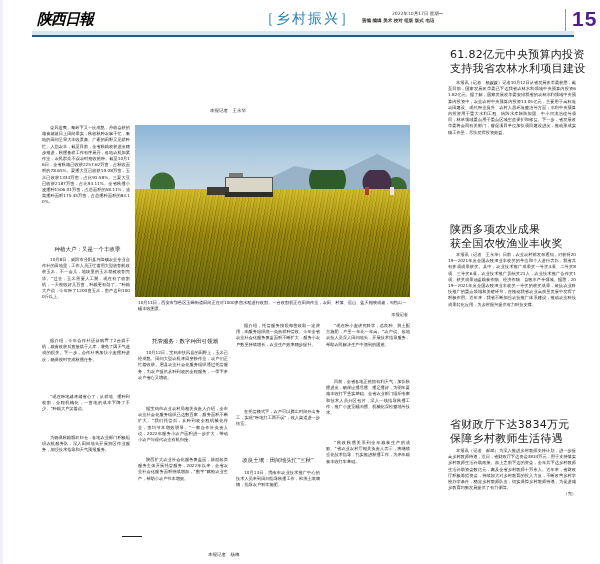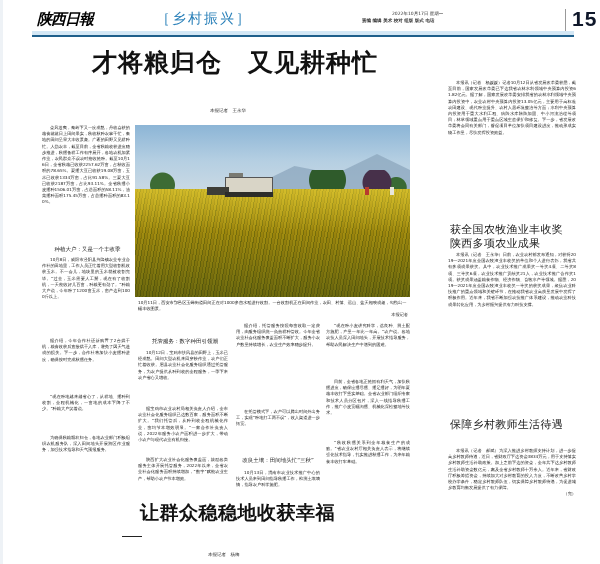--- a/index.html
+++ b/index.html
@@ -5,26 +5,26 @@
   * { box-sizing: border-box; margin: 0; padding: 0; }
   html, body { width: 600px; height: 564px; background: #ffffff; overflow: hidden; }
   body { font-family: "DejaVu Sans", "Liberation Sans", sans-serif; color: #1a1a1a; position: relative; }
 
   .page { position: absolute; left: 0; top: 0; width: 600px; height: 564px; background: #fff; }
   .left-edge { position: absolute; left: 0; top: 0; width: 3px; height: 564px; background: #eef2f6; }
 
   
   .masthead { position: absolute; left: 32px; top: 6px; width: 542px; height: 34px; }
   .logo { position: absolute; left: 5px; top: 4px; font-family: "DejaVu Serif", serif; font-style: italic; font-weight: bold; font-size: 15px; color: #000000; letter-spacing: -1px; }
-  .section-tag { position: absolute; left: 124px; top: 4px; width: 200px; font-size: 14px; color: #2a80b9; letter-spacing: 2px; }
+  .section-tag { position: absolute; left: 124px; top: 4px; width: 200px; text-align: right; font-size: 14px; color: #2a80b9; letter-spacing: 2px; }
   .masthead-info { position: absolute; left: 330px; top: 4px; width: 150px; font-size: 4.5px; color: #333; line-height: 7px; }
   .masthead-info .date { display: block; padding-left: 30px; }
   .masthead-info .editors { display: block; font-weight: bold; }
   .vline { position: absolute; left: 533px; top: 3px; width: 1px; height: 26px; background: #999; }
-  .page-num { position: absolute; left: 540px; top: 1px; font-family: "Liberation Sans", sans-serif; font-weight: bold; font-size: 21px; color: #0f172a; letter-spacing: 1px; }
+  .page-num { position: absolute; left: 540px; top: 1px; font-family: "Liberation Sans", sans-serif; font-weight: bold; font-size: 21px; color: #4c1d95; letter-spacing: 1px; }
   .rule-light { position: absolute; left: 32px; top: 31px; width: 542px; height: 4px; background: #d3e7f5; }
   .rule-dark { position: absolute; left: 32px; top: 35px; width: 542px; height: 2px; background: #1f5f8b; }
 
   
   .headline { position: absolute; left: 92px; top: 46px; width: 320px; font-size: 25px; font-weight: bold; color: #111; letter-spacing: 1px; white-space: nowrap; }
   .subhead { position: absolute; left: 170px; top: 87px; font-size: 10px; color: #222; white-space: nowrap; }
   .subhead .dash { display: inline-block; width: 22px; height: 1.5px; background: #222; vertical-align: middle; margin-right: 4px; }
   .byline { position: absolute; left: 210px; top: 108px; font-size: 4.5px; color: #333; white-space: nowrap; }
 
   
@@ -72,21 +72,20 @@
     <div class="masthead-info">
       <span class="date">2022年10月17日 星期一</span>
       <span class="editors">责编 编辑 美术 校对 组版 版式 电话</span>
     </div>
     <div class="vline"></div>
     <div class="page-num">15</div>
   </div>
   <div class="rule-light"></div>
   <div class="rule-dark"></div>
 
-  <div class="headline">才将粮归仓　又见耕种忙</div>
   <div class="byline">本报记者　王永华</div>
 
   <div class="tb" style="left:42px; top:125px; width:88px; height:120px;">
     <p>金风送爽，秦岭下又一度成熟，丹收喜获的粮食蒸蒸日上田间果实，秋收秋种农事千忙，秦地的田间呈显大丰收景象。广袤的田野又见耕种忙。人勤农丰，截至目前，全省秋粮收获进度稳步推进，秋播备耕工作有序展开，各地农机加紧作业，农民群众不误农时抢收抢种。截至10月16日，全省秋粮已收获2257.62万亩，占秋收面积的78.65%。夏播大豆已收获19.08万亩，玉米已收获1334万亩，占比91.58%。三夏大豆已收获2187万亩，占比93.11%。全省秋播小麦播种1506.01万亩，占总面积的58.11%，油菜播种面积175.45万亩，占总播种面积的83.10%。</p>
   </div>
   <div class="subtitle-small" style="left:45px; top:246px; width:85px;">种植大户：又是一个丰收季</div>
   <div class="tb" style="left:42px; top:257px; width:88px; height:80px;">
     <p>10月8日，咸阳市泾阳县兴隆镇农业专业合作社的田地里，工作人员正忙着用大型收割机收获玉米。不一会儿，地块里的玉米就被收割完毕。“过去，玉米需要人工掰，现在有了收割机，一天能收好几百亩，种粮更有劲了。”种粮大户说，今年种了1200亩玉米，亩产达到1000斤以上。</p>
   </div>
   <div class="tb" style="left:42px; top:338px; width:88px; height:55px;">
@@ -144,38 +143,42 @@
   <div class="tb" style="left:326px; top:323px; width:84px; height:55px;">
     <p>“现在种小麦讲究科学，选良种、测土配方施肥，产量一年比一年高。”农户说。各地农技人员深入田间地头，开展技术指导服务，帮助农民解决生产中遇到的困难。</p>
   </div>
   <div class="tb" style="left:326px; top:379px; width:84px; height:60px;">
     <p>目前，全省各地正抢抓有利天气，加快秋播进度，确保应播尽播、播足播好，为明年夏粮丰收打下坚实基础。全省农业部门组织专家和技术人员分区包片，深入一线指导秋播工作，推广小麦宽幅沟播、机械化深松整地等技术。</p>
   </div>
   <div class="tb" style="left:326px; top:440px; width:84px; height:50px;">
     <p>“秋收秋播关系到全年粮食生产的成败。”省农业农村厅相关负责人表示，将继续强化技术指导，扎实推进秋播工作，为来年粮食丰收打牢基础。</p>
   </div>
 
+  <div class="r-title" style="left:450px; top:48px;">
+    <div>61.82亿元中央预算内投资</div>
+    <div>支持我省农林水利项目建设</div>
+  </div>
   <div class="tb" style="left:448px; top:80px; width:128px; height:123px;">
     <p>本报讯（记者　杨媛媛）记者10月12日从省发展改革委获悉，截至目前，国家发展改革委已下达我省农林水利领域中央预算内投资61.82亿元。据了解，国家发展改革委安排我省的农林水利领域中央预算内投资中，农业农村中央预算内投资13.05亿元，主要用于高标准农田建设、现代种业提升、农村人居环境整治等方面；水利中央预算内投资用于重大水利工程、病险水库除险加固、中小河流治理等项目；林草领域重点用于重点区域生态保护和修复。下一步，省发展改革委将会同有关部门，督促项目单位加快项目建设进度，推动形成实物工作量，尽快发挥投资效益。</p>
   </div>
 
   <div class="r-title" style="left:450px; top:223px;">
+    <div>陕西多项农业成果</div>
     <div>获全国农牧渔业丰收奖</div>
-    <div>陕西多项农业成果</div>
   </div>
   <div class="tb" style="left:448px; top:252px; width:128px; height:148px;">
     <p>本报讯（记者　王永华）日前，农业农村部发布通知，对获得2019—2021年度全国农牧渔业丰收奖的单位和个人进行表彰，我省共有多项成果获奖。其中，农业技术推广成果奖一等奖4项、二等奖8项、三等奖6项，农业技术推广贡献奖21人，农业技术推广合作奖1项。获奖成果涵盖粮食作物、经济作物、畜牧水产等领域。据悉，2019—2021年度全国农牧渔业丰收奖一等奖的获奖成果，聚焦农业科技推广的重点领域和关键环节，在推动我省农业高质量发展中发挥了积极作用。近年来，我省不断加强农技推广体系建设，推动农业科技成果转化应用，为乡村振兴提供有力科技支撑。</p>
   </div>
 
   <div class="r-title" style="left:450px; top:418px;">
+    <div>省财政厅下达3834万元</div>
     <div>保障乡村教师生活待遇</div>
   </div>
   <div class="tb" style="left:448px; top:448px; width:128px; height:110px;">
     <p>本报讯（记者　郝斌）为深入推进乡村教师支持计划，进一步提高乡村教师待遇，近日，省财政厅下达资金3834万元，用于支持落实乡村教师生活补助政策。加上之前下达的资金，全年共下达乡村教师生活补助资金数亿元，惠及全省乡村教师十万余人。近年来，省财政厅积极筹措资金，持续加大对乡村教育的投入力度，不断改善乡村学校办学条件，稳定乡村教师队伍，切实保障乡村教师待遇，为促进城乡教育均衡发展提供了有力保障。</p>
     <span class="end-mark">（完）</span>
   </div>
 
-  <div class="b-headline">让群众稳稳地收获幸福</div>
   <div class="b-subhead">
     <span class="dash"></span>
   </div>
   <div class="b-byline">本报记者　杨梅</div>
 </div>
 
 </body></html>

